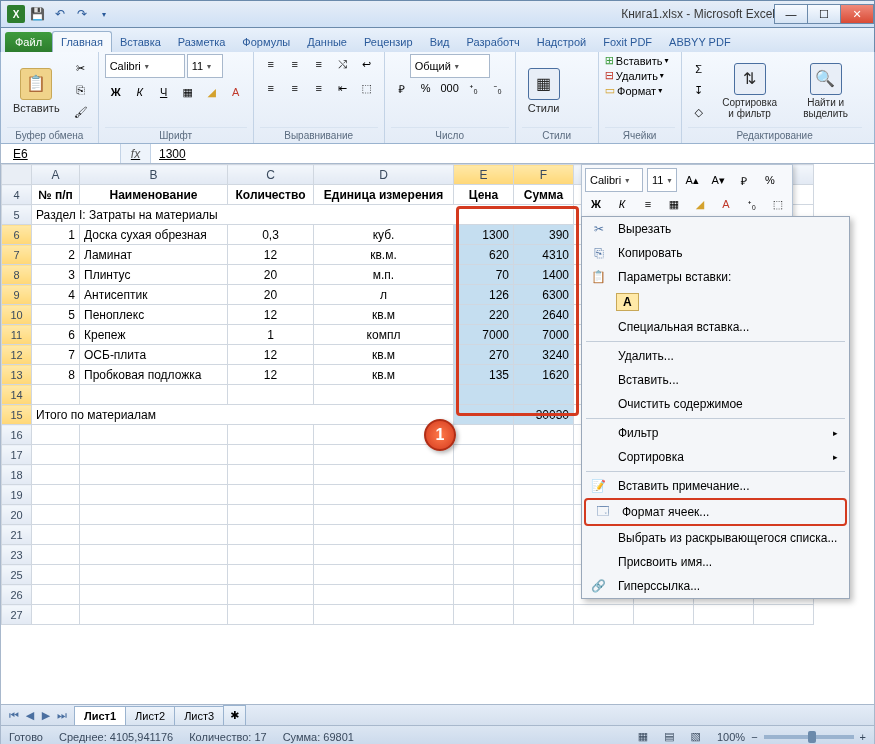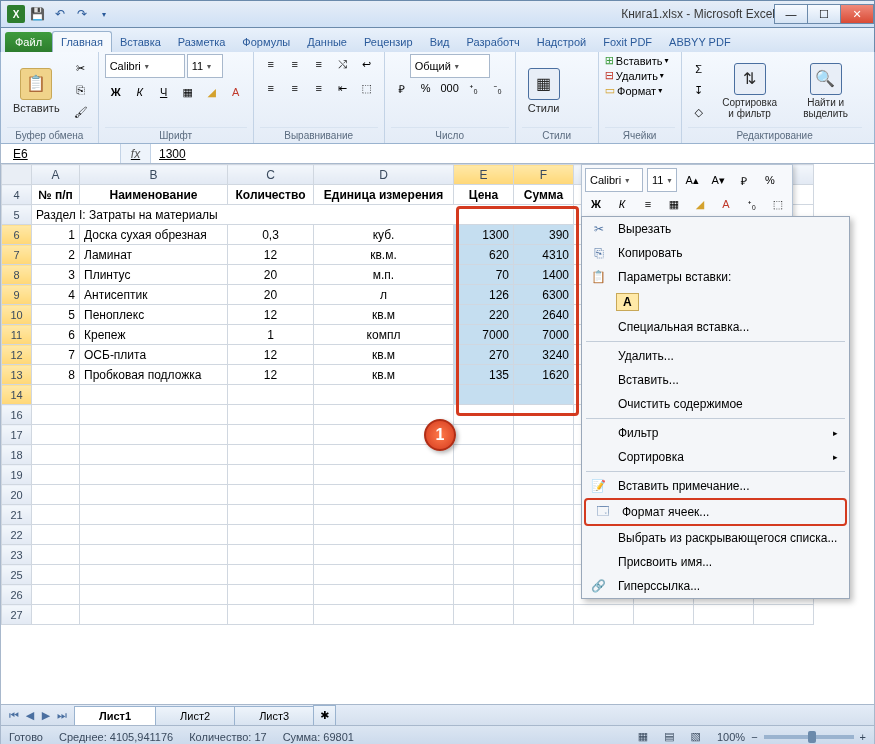--- a/index.html
+++ b/index.html
@@ -68,21 +68,21 @@
 .ctxmenu .mi .mico { width:18px; height:16px; display:flex; align-items:center; justify-content:center; font-size:12px; color:#4a6fa0; }
 .ctxmenu .sep { height:1px; background:#c3cdd9; margin:2px 4px; }
 .ctxmenu .mi.hl { border:2px solid #d43a1f; border-radius:4px; margin:0 2px; }
 .minitoolbar { position:absolute; background:#f7f9fc; border:1px solid #b5c3d4; box-shadow:2px 2px 5px rgba(0,0,0,.2); padding:3px; display:flex; flex-direction:column; gap:2px; font-size:11px; }
 .minitoolbar .row { gap:4px; }
 
 
 .sheettabs { height:22px; background:linear-gradient(#e4ecf7,#d5e0ee); border:1px solid #a8b8cc; display:flex; align-items:center; font-size:11px; }
 .sheettabs .nav { display:flex; gap:2px; padding:0 6px; }
 .sheettabs .nav span{width:14px;text-align:center;color:#4a6fa0;}
-.sheettabs .tab { padding:3px 24px; background:linear-gradient(#eef4fb,#d9e4f1); border:1px solid #9ab3cf; border-bottom:none; margin-left:-1px; }
+.sheettabs .tab { padding:3px 9px; background:linear-gradient(#eef4fb,#d9e4f1); border:1px solid #9ab3cf; border-bottom:none; margin-left:-1px; }
 .sheettabs .tab.active { background:#fff; font-weight:bold; }
 .statusbar { height:22px; background:linear-gradient(#dce6f2,#c9d8eb); border:1px solid #a8b8cc; border-top:none; display:flex; align-items:center; font-size:11px; padding:0 8px; gap:16px; color:#3a4a5e; }
 .statusbar .spacer{flex:1}
 .statusbar .zoom { display:flex; align-items:center; gap:6px; }
 .statusbar .slider { width:90px; height:4px; background:#9ab3cf; position:relative; }
 .statusbar .slider::after{content:"";position:absolute;left:44px;top:-4px;width:8px;height:12px;background:#6b8aab;border-radius:2px;}
 </style>
 </head>
 <body>
 
@@ -405,20 +405,30 @@
           <td class="cC"></td>
           <td class="cD"></td>
           <td class="sel cE"></td>
           <td class="sel cF"></td>
           <td class="cG"></td>
           <td class="cH"></td>
           <td class="cI"></td>
           <td class="cJ"></td>
         </tr>
         <tr>
+          <th class="selrow">15</th>
+          <td class="name" colspan="4">Итого по материалам</td>
+          <td class="sel cE"></td>
+          <td class="num sel cF">30030</td>
+          <td class="cG"></td>
+          <td class="cH"></td>
+          <td class="cI"></td>
+          <td class="cJ"></td>
+        </tr>
+        <tr>
           <th>16</th>
           <td class="cA"></td>
           <td class="cB"></td>
           <td class="cC"></td>
           <td class="cD"></td>
           <td class="cE"></td>
           <td class="cF"></td>
           <td class="cG"></td>
           <td class="cH"></td>
           <td class="cI"></td>
@@ -471,33 +481,20 @@
           <td class="cD"></td>
           <td class="cE"></td>
           <td class="cF"></td>
           <td class="cG"></td>
           <td class="cH"></td>
           <td class="cI"></td>
           <td class="cJ"></td>
         </tr>
         <tr>
           <th>21</th>
-          <td class="cA"></td>
-          <td class="cB"></td>
-          <td class="cC"></td>
-          <td class="cD"></td>
-          <td class="cE"></td>
-          <td class="cF"></td>
-          <td class="cG"></td>
-          <td class="cH"></td>
-          <td class="cI"></td>
-          <td class="cJ"></td>
-        </tr>
-        <tr>
-          <th>22</th>
           <td class="cA"></td>
           <td class="cB"></td>
           <td class="cC"></td>
           <td class="cD"></td>
           <td class="cE"></td>
           <td class="cF"></td>
           <td class="cG"></td>
           <td class="cH"></td>
           <td class="cI"></td>
           <td class="cJ"></td>

